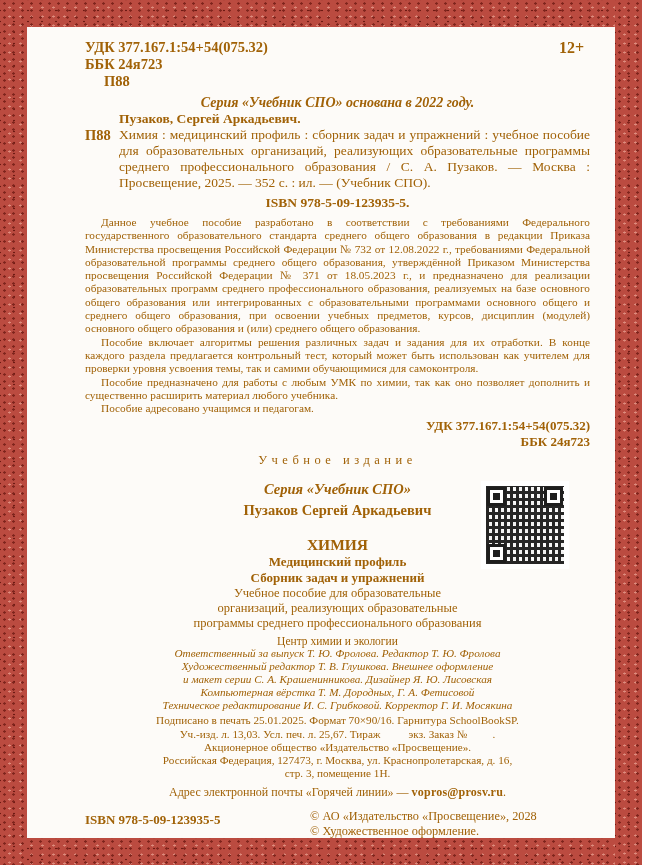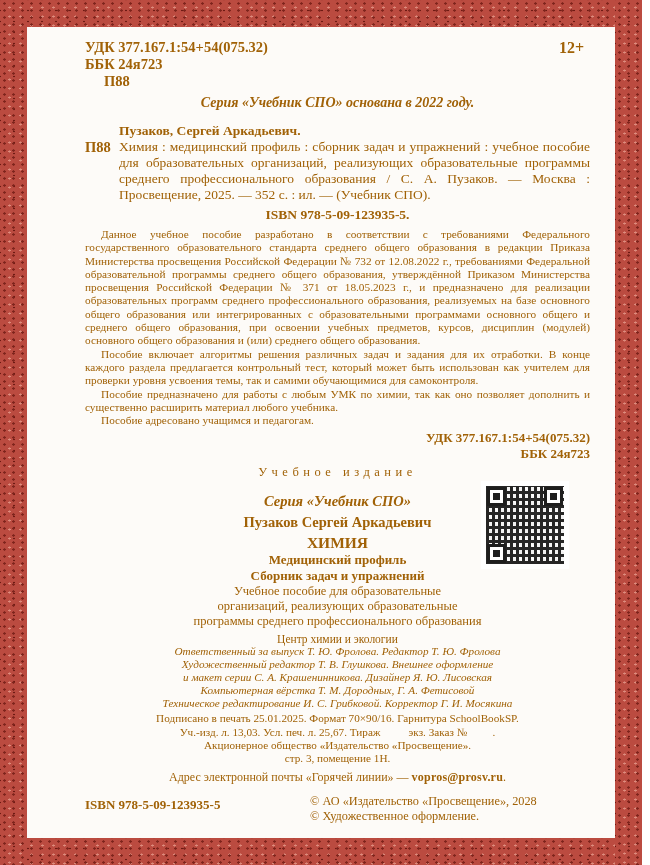--- a/index.html
+++ b/index.html
@@ -34,36 +34,36 @@
     overflow: hidden;
   }
 
   .hdr-row { display: flex; justify-content: space-between; align-items: flex-start; }
   .hdr-left div { font-weight: bold; font-size: 14.5px; line-height: 17px; }
   .hdr-code { margin-left: 19px; }
   .age { font-weight: bold; font-size: 16px; margin-right: 6px; }
 
   .series-note { text-align: center; font-style: italic; font-weight: 600; font-size: 14px; margin-top: 5px; }
 
-  .catalog { position: relative; margin-top: 12px; font-size: 13.5px; line-height: 16px; font-family: Liberation Serif, serif; }
+  .catalog { position: relative; margin-top: 0; font-size: 13.5px; line-height: 16px; font-family: Liberation Serif, serif; }
   .cat-author { font-weight: bold; margin-left: 34px; }
   .cat-code { position: absolute; left: 0; top: 16px; font-weight: bold; font-size: 14.5px; }
   .cat-desc { margin: 0 0 0 34px; text-align: justify; }
 
   .isbn-line { text-align: center; font-weight: bold; font-size: 13.5px; margin: 4px 0 5px; }
 
   .annotation p { font-size: 11.3px; line-height: 13.3px; text-align: justify; text-indent: 16px; margin: 0; }
 
   .codes-bottom { text-align: right; font-weight: bold; font-size: 13px; line-height: 15.5px; margin-top: 3px; }
 
   .imprint { text-align: center; }
   .edition   { font-size: 12.5px; letter-spacing: 4.5px; margin-top: 4px; }
   .iseries   { font-weight: bold; font-style: italic; font-size: 14.5px; margin-top: 13px; }
   .iauthor   { font-weight: bold; font-size: 14.5px; margin-top: 4px; }
-  .ititle    { font-weight: bold; font-size: 15.5px; margin-top: 3px; }
+  .ititle    { font-weight: bold; font-size: 15.5px; margin-top: 17px; }
   .isub-b    { font-weight: bold; font-size: 13px; line-height: 16px; }
   .isub      { font-size: 12.5px; line-height: 15px; }
   .idept     { font-size: 11.5px; margin-top: 4px; }
   .icredit   { font-size: 11.2px; line-height: 12.8px; font-style: italic; }
   .iprint    { font-size: 11.2px; line-height: 13.2px; white-space: pre-wrap; }
   .iprint-first { margin-top: 3px; }
   .ipub      { font-size: 11.2px; line-height: 13.2px; }
   .iemail    { font-size: 12px; margin-top: 5px; }
   .iemail b  { letter-spacing: 0.2px; }
 
@@ -149,20 +149,21 @@
       <div class="isub">программы среднего профессионального образования</div>
       <div class="idept">Центр химии и экологии</div>
       <div class="icredit">Ответственный за выпуск Т. Ю. Фролова. Редактор Т. Ю. Фролова</div>
       <div class="icredit">Художественный редактор Т. В. Глушкова. Внешнее оформление</div>
       <div class="icredit">и макет серии С. А. Крашенинникова. Дизайнер Я. Ю. Лисовская</div>
       <div class="icredit">Компьютерная вёрстка Т. М. Дородных, Г. А. Фетисовой</div>
       <div class="icredit">Техническое редактирование И. С. Грибковой. Корректор Г. И. Мосякина</div>
       <div class="iprint iprint-first">Подписано в печать 25.01.2025. Формат 70×90/16. Гарнитура SchoolBookSP.</div>
       <div class="iprint">Уч.-изд. л. 13,03. Усл. печ. л. 25,67. Тираж          экз. Заказ №         .</div>
       <div class="ipub">Акционерное общество «Издательство «Просвещение».</div>
+      <div class="ipub">Российская Федерация, 127473, г. Москва, ул. Краснопролетарская, д. 16,</div>
       <div class="ipub">стр. 3, помещение 1Н.</div>
       <div class="iemail"><span>Адрес электронной почты «Горячей линии» — </span><b>vopros@prosv.ru</b><span>.</span></div>
     </div>
 
     <div class="footer">
       <div class="f-isbn">ISBN 978-5-09-123935-5</div>
       <div class="f-copy">
         <div>© АО «Издательство «Просвещение», 2028</div>
         <div>© Художественное оформление.</div>
         <div class="indent">АО «Издательство «Просвещение», 2025</div>

